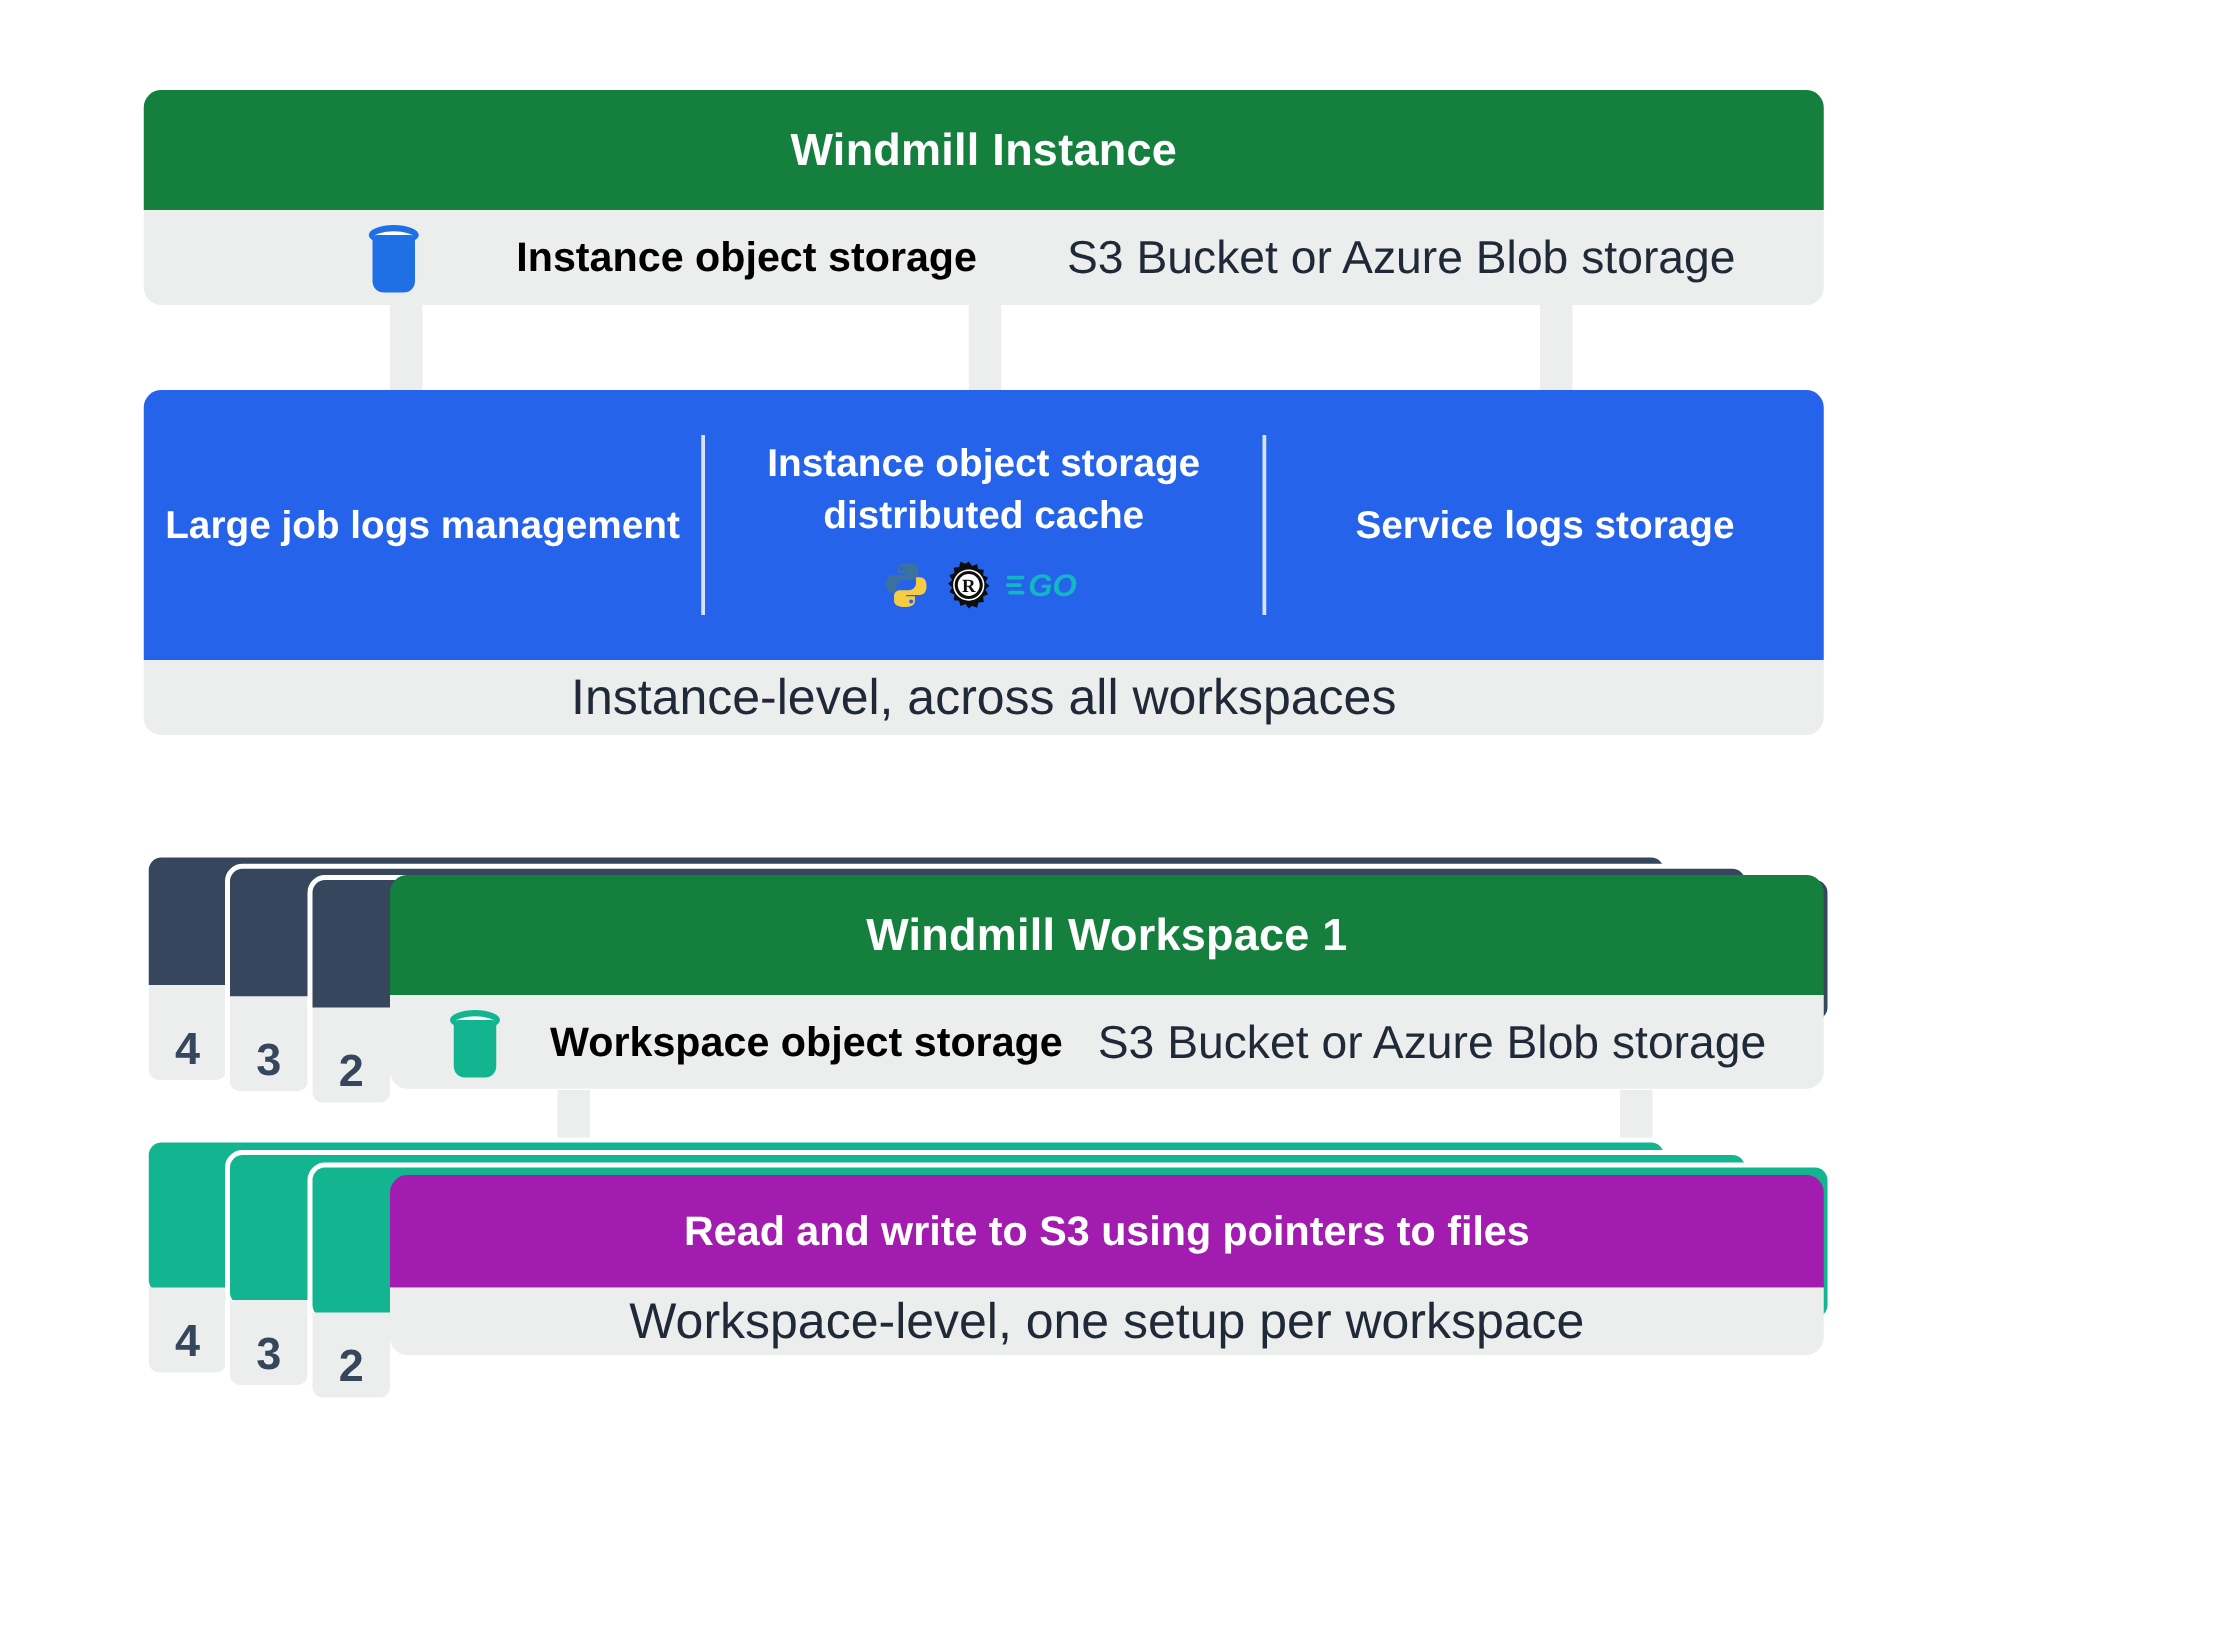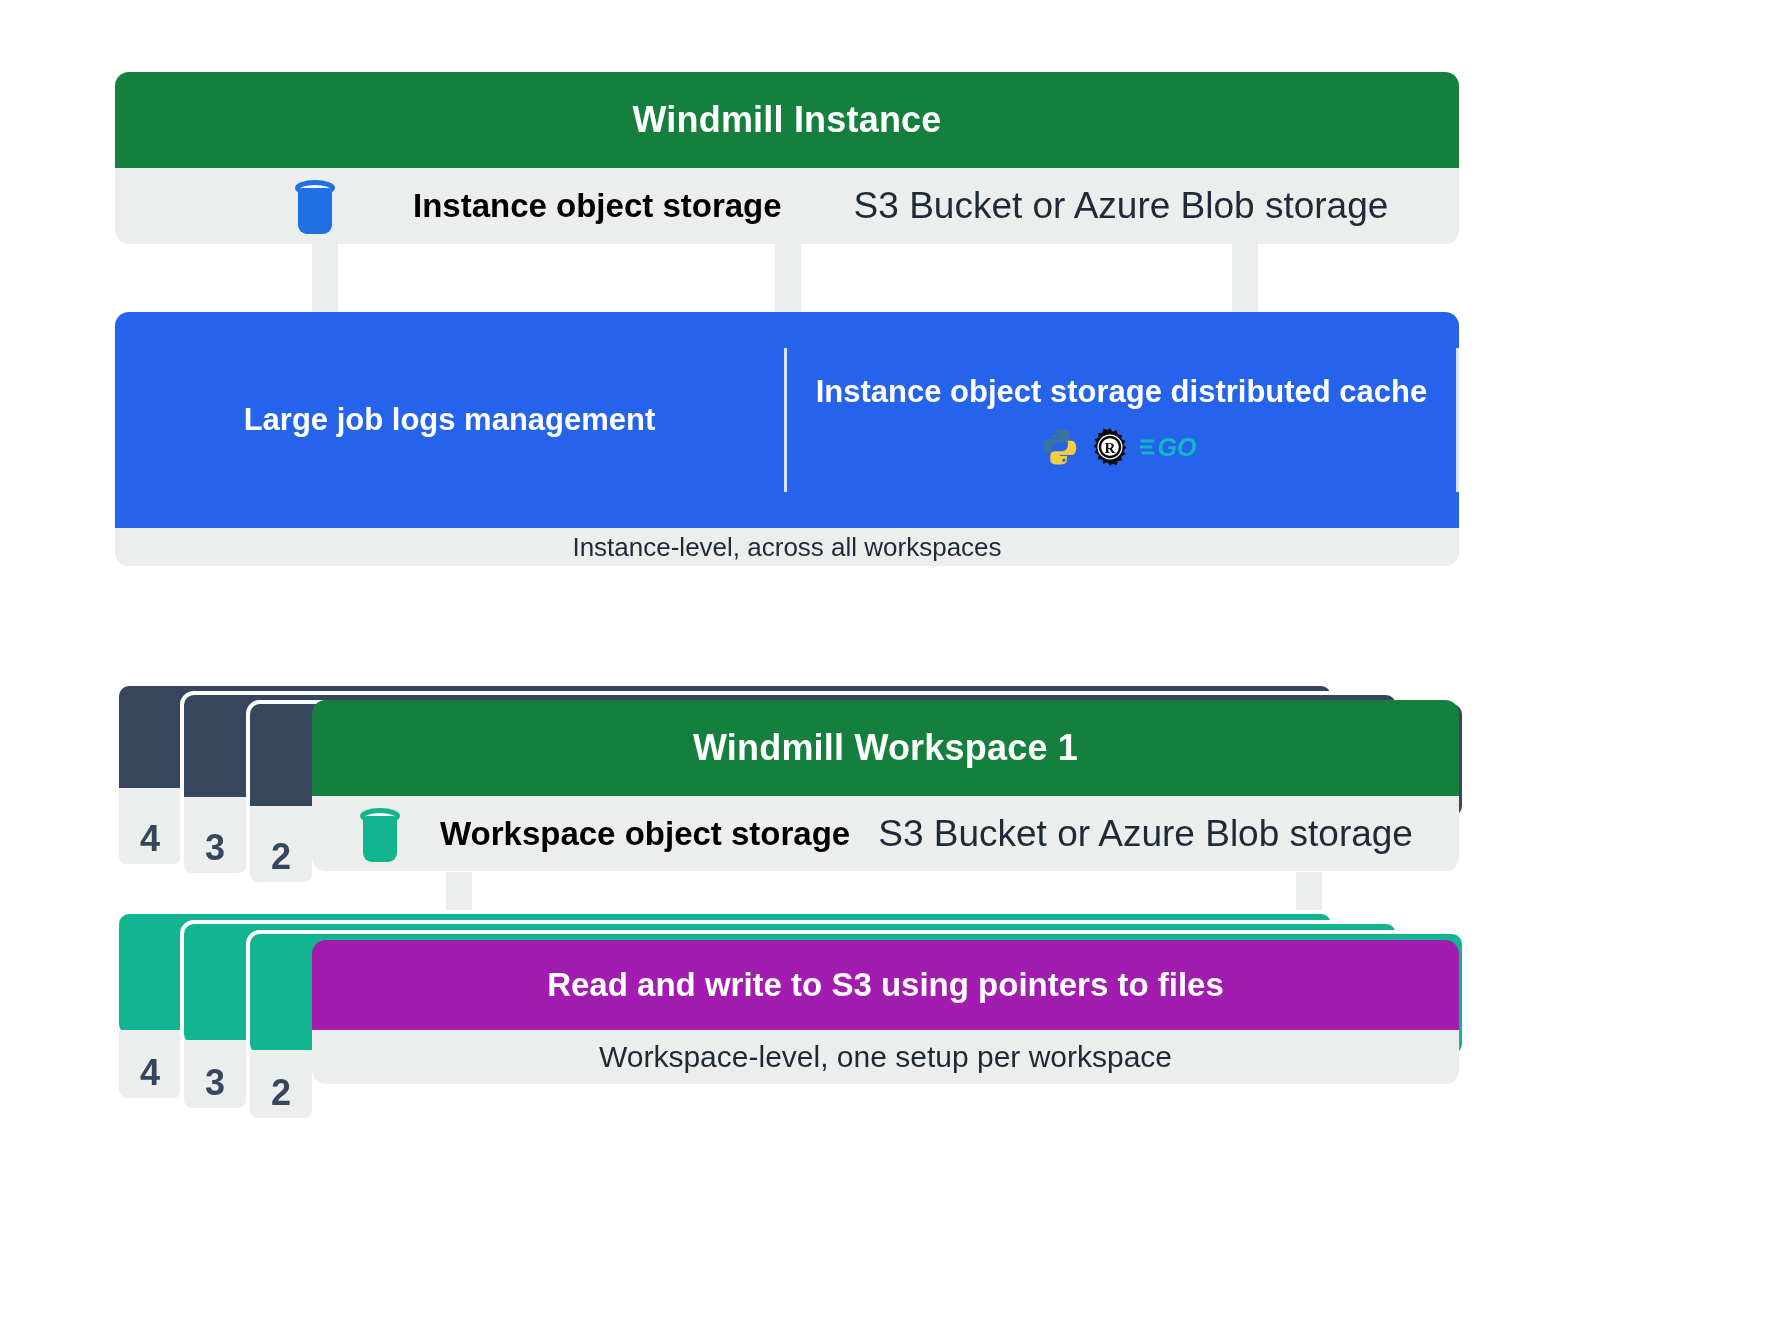--- a/index.html
+++ b/index.html
@@ -139,24 +139,24 @@
   .lang-row {
     display: flex;
     align-items: center;
     gap: 10px;
     margin-top: 14px;
     height: 42px;
   }
   #instance-footer {
     position: absolute;
     left: 115px; top: 528px;
-    width: 1344px; height: 38px;
+    width: 1344px; height: 60px;
     border-radius: 0 0 14px 14px;
     justify-content: center;
-    font-size: 26px;
+    font-size: 40px;
     color: #1f2937;
   }
 
   
   .stack-card {
     position: absolute;
     background: #36465c;
     border-radius: 14px;
     border: 4px solid #ffffff;
     box-sizing: border-box;
@@ -193,21 +193,21 @@
     color: #ffffff;
     font-size: 33px;
     font-weight: bold;
   }
   #ws-footer {
     position: absolute;
     left: 312px; top: 1030px;
     width: 1147px; height: 54px;
     border-radius: 0 0 14px 14px;
     justify-content: center;
-    font-size: 30px;
+    font-size: 40px;
     color: #1f2937;
   }
 
   .num-cell {
     position: absolute;
     background: #eceded;
     border-radius: 0 0 12px 12px;
     display: flex;
     align-items: flex-end;
     justify-content: center;
@@ -274,20 +274,23 @@
           <g stroke="#13b7c4" stroke-width="6" stroke-linecap="round">
             <line x1="4" y1="20" x2="26" y2="20"></line>
             <line x1="0" y1="32" x2="22" y2="32"></line>
             <line x1="6" y1="44" x2="26" y2="44"></line>
           </g>
           <text x="74" y="50" font-family="'Liberation Sans', sans-serif" font-size="50" font-weight="bold" font-style="italic" fill="#13b7c4" text-anchor="middle">GO</text>
         </svg>
       </div>
     </div>
     <div class="blue-divider"></div>
+    <div class="blue-col">
+      <div>Service logs storage</div>
+    </div>
   </div>
 
   <div id="instance-footer" class="band-grey">Instance-level, across all workspaces</div>
 
   <div class="stack-card" style="left:115px; top:682px; width:1220px; height:120px;"></div>
   <div class="num-cell" style="left:115px; top:788px; width:70px; height:80px;">
     <span>4</span>
   </div>
 
   <div class="stack-card" style="left:180px; top:691px; width:1220px; height:120px;"></div>

